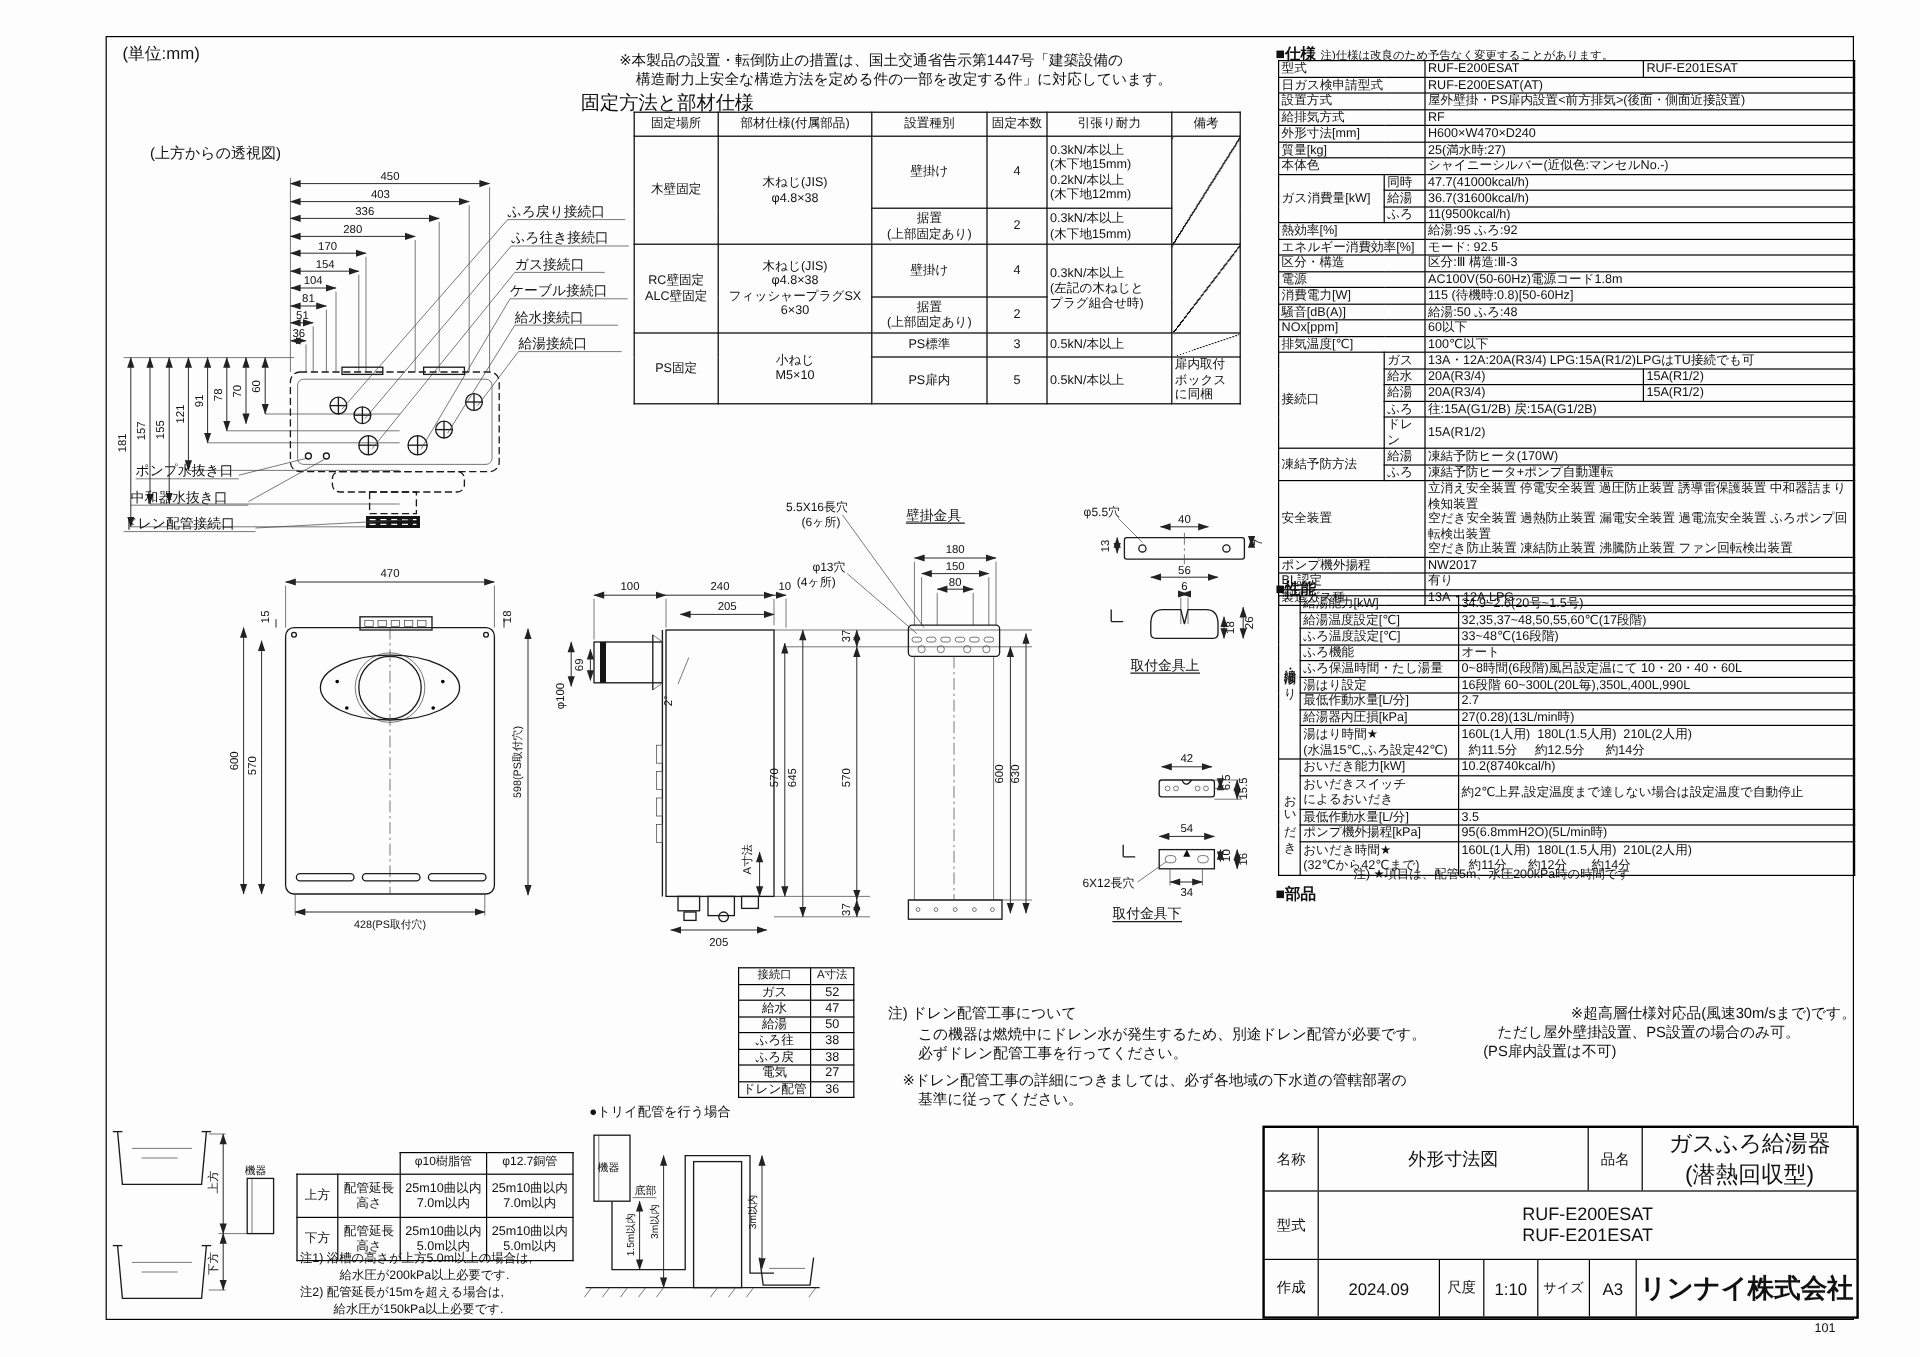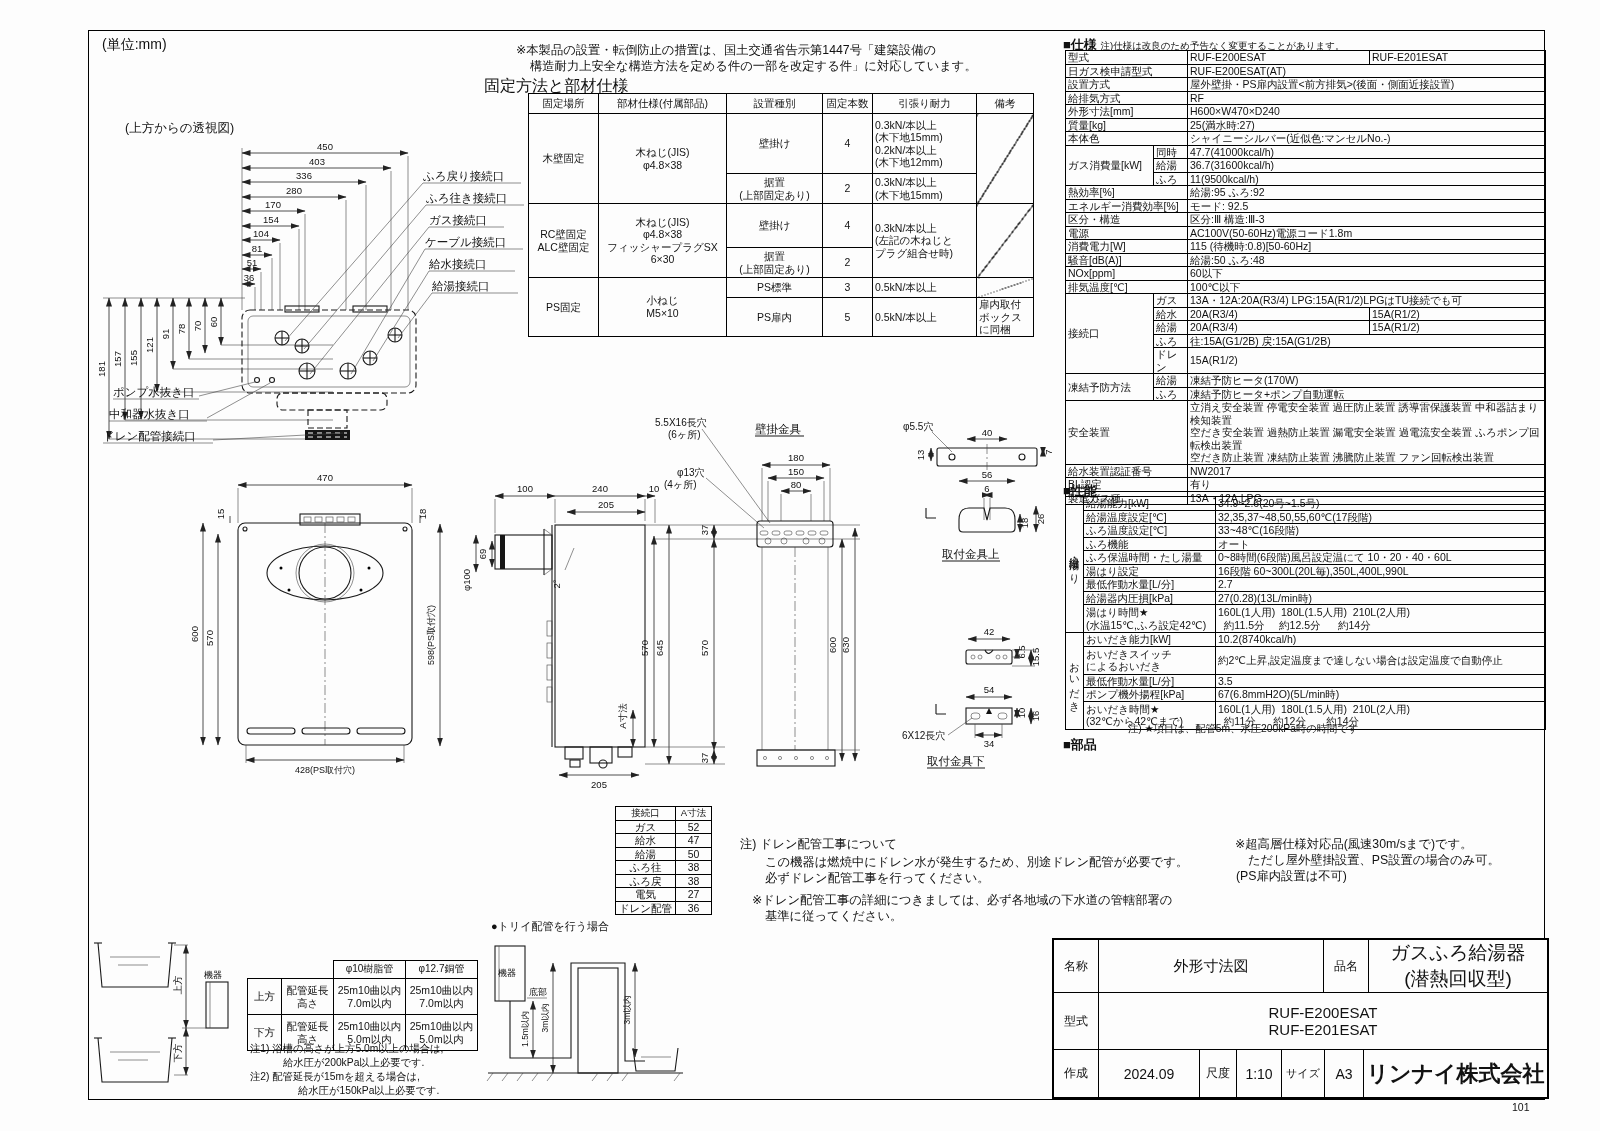--- a/index.html
+++ b/index.html
@@ -379,21 +379,21 @@
           <td>ふろ</td>
           <td colspan="2">凍結予防ヒータ+ポンプ自動運転</td>
         </tr>
     <tr>
           <td colspan="2">安全装置</td>
           <td colspan="2" class="sm">立消え安全装置 停電安全装置 過圧防止装置 誘導雷保護装置 中和器詰まり検知装置
 空だき安全装置 過熱防止装置 漏電安全装置 過電流安全装置 ふろポンプ回転検出装置
 空だき防止装置 凍結防止装置 沸騰防止装置 ファン回転検出装置</td>
         </tr>
     <tr>
-          <td colspan="2">給水装置認証番号</td>
+          <td colspan="2">ポンプ機外揚程</td>
           <td colspan="2">NW2017</td>
         </tr>
     <tr>
           <td colspan="2">BL認定</td>
           <td colspan="2">有り</td>
         </tr>
     <tr>
           <td colspan="2">製造ガス種</td>
           <td colspan="2">13A・12A,LPG</td>
         </tr>
@@ -456,21 +456,21 @@
           <td>おいだきスイッチ
 によるおいだき</td>
           <td>約2℃上昇,設定温度まで達しない場合は設定温度で自動停止</td>
         </tr>
     <tr>
           <td>最低作動水量[L/分]</td>
           <td>3.5</td>
         </tr>
     <tr>
           <td>ポンプ機外揚程[kPa]</td>
-          <td>67(6.8mmH2O)(5L/min時)</td>
+          <td>95(6.8mmH2O)(5L/min時)</td>
         </tr>
     <tr style="height:28px">
           <td class="sm">おいだき時間★
 (32℃から42℃まで)</td>
           <td>160L(1人用)  180L(1.5人用)  210L(2人用)
   約11分      約12分       約14分</td>
         </tr>
   </tbody>
     </table>
   <div class="note10" style="left:1128px;top:722px">注) ★項目は、配管5m、水圧200kPa時の時間です</div>
@@ -739,21 +739,21 @@
           <td class="c sm">36</td>
         </tr>
   </tbody>
     </table>
 
   <div class="note" style="left:740px;top:836px">注) ドレン配管工事について</div>
   <div class="note" style="left:765px;top:854px">この機器は燃焼中にドレン水が発生するため、別途ドレン配管が必要です。</div>
   <div class="note" style="left:765px;top:870px">必ずドレン配管工事を行ってください。</div>
   <div class="note" style="left:752px;top:892px">※ドレン配管工事の詳細につきましては、必ず各地域の下水道の管轄部署の</div>
   <div class="note" style="left:765px;top:908px">基準に従ってください。</div>
-  <div class="note" style="left:1235px;top:836px">※超高層仕様対応品(風速30m/sまで)です。</div>
+  <div class="note" style="left:1309px;top:836px">※超高層仕様対応品(風速30m/sまで)です。</div>
   <div class="note" style="left:1248px;top:852px">ただし屋外壁掛設置、PS設置の場合のみ可。</div>
   <div class="note" style="left:1236px;top:868px">(PS扉内設置は不可)</div>
 
   <svg style="left:88px;top:925px" width="162" height="172">
     <g>
       <path class="ln" d="M10,18 L14,62 L80,62 L84,18"></path>
       <line class="ln" x1="6" y1="18" x2="14" y2="18"></line>
         <line class="ln" x1="80" y1="18" x2="88" y2="18"></line>
       <line class="tn" x1="22" y1="32" x2="72" y2="32"></line>
         <line class="tn" x1="30" y1="40" x2="60" y2="40"></line>
@@ -806,21 +806,21 @@
       <td class="c">25m10曲以内
 5.0m以内</td>
       <td class="c">25m10曲以内
 5.0m以内</td>
     </tr>
   </tbody>
     </table>
   <div class="note10" style="left:250px;top:1042px">注1) 浴槽の高さが上方5.0m以上の場合は,</div>
   <div class="note10" style="left:283px;top:1056px">給水圧が200kPa以上必要です.</div>
   <div class="note10" style="left:250px;top:1070px">注2) 配管延長が15mを超える場合は,</div>
-  <div class="note10" style="left:298px;top:1084px">給水圧が150kPa以上必要です.</div>
+  <div class="note10" style="left:278px;top:1084px">給水圧が150kPa以上必要です.</div>
 
   <svg style="left:483px;top:913px" width="205" height="182">
     <text style="font-size:11px" x="8" y="17">●トリイ配管を行う場合</text>
     <rect class="ln" x="12" y="33" width="30" height="55"></rect>
       <line class="tn" x1="16" y1="33" x2="16" y2="88"></line>
     <text style="font-size:9px" x="15" y="63">機器</text>
     <text style="font-size:9px" x="46" y="82">底部</text>
     <line class="tn" x1="44" y1="85" x2="64" y2="85"></line>
     <polyline class="ln" points="27,88 27,145 88,145 88,50 142,50 142,148 162,148"></polyline>
     <rect class="ln" x="95" y="55" width="40" height="105" fill="url(#hp)"></rect>

